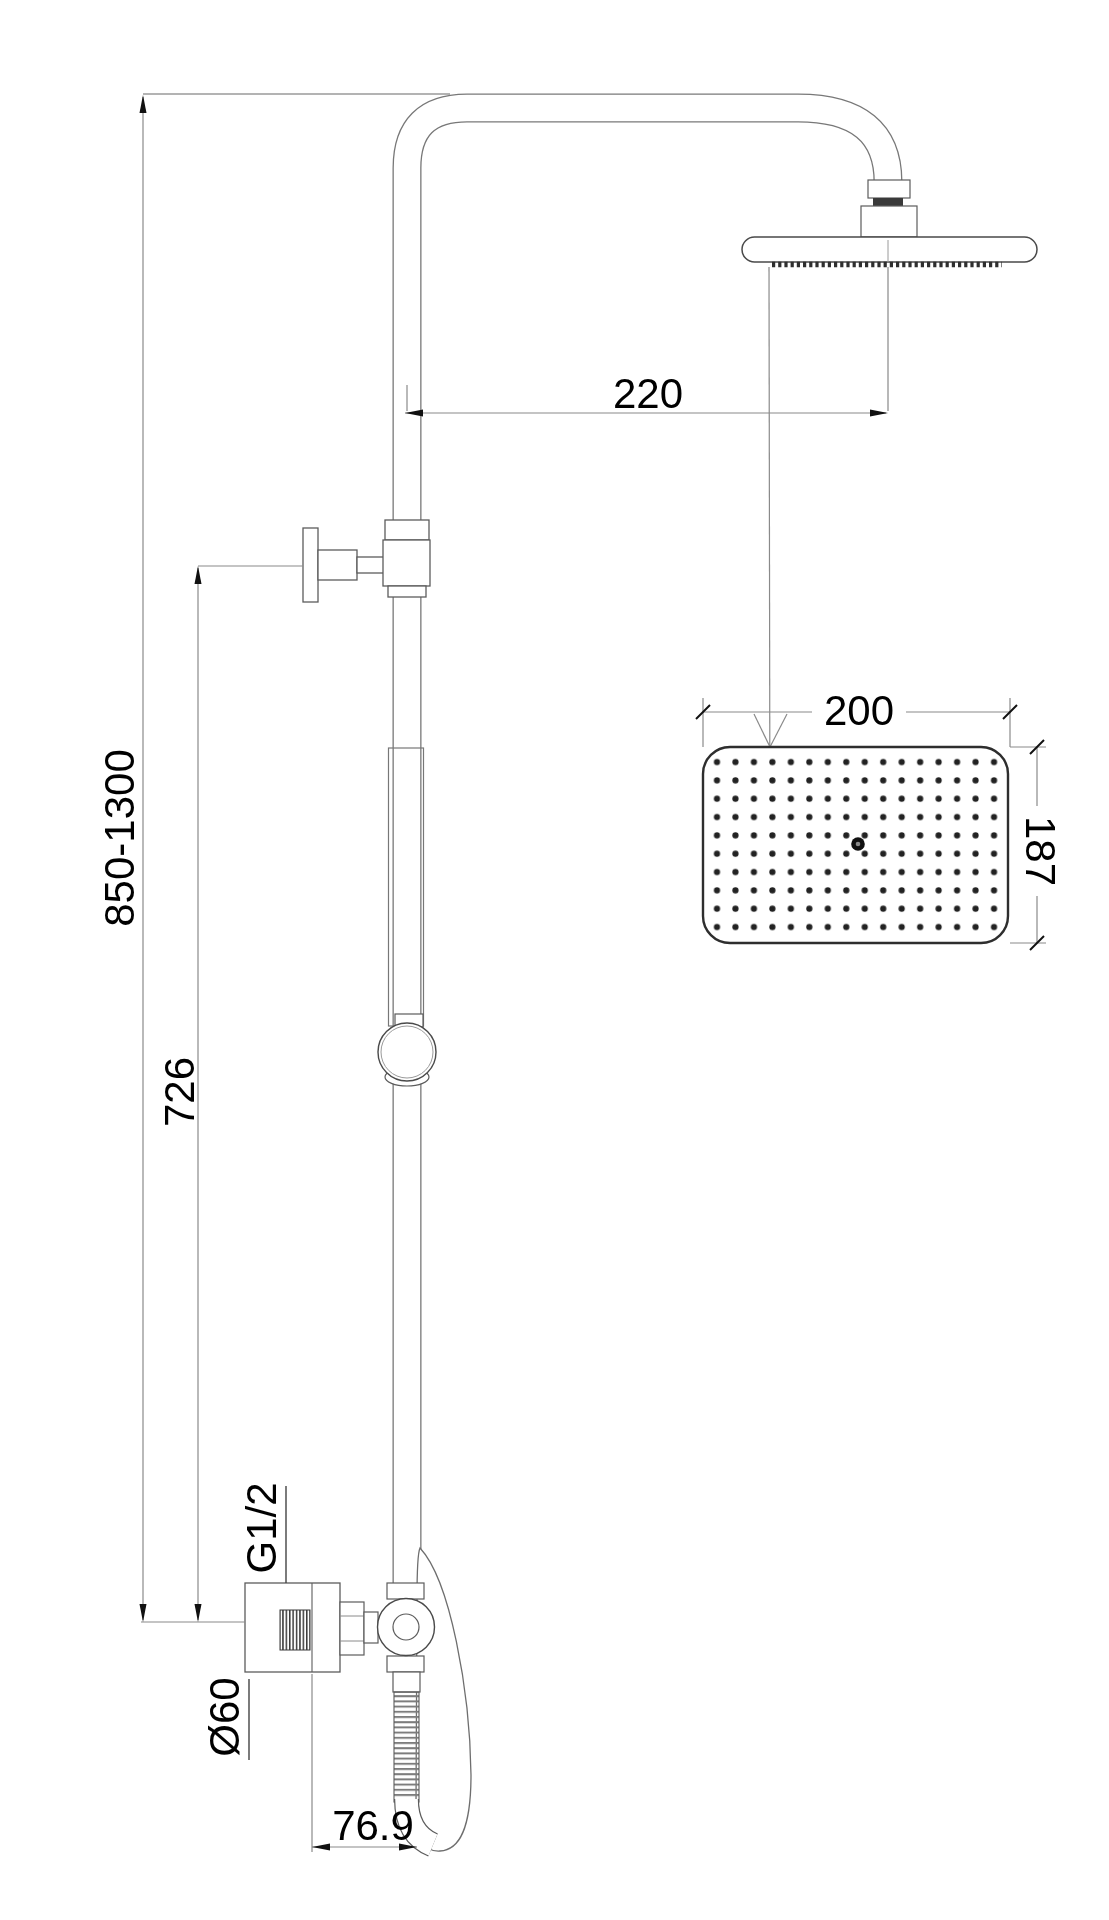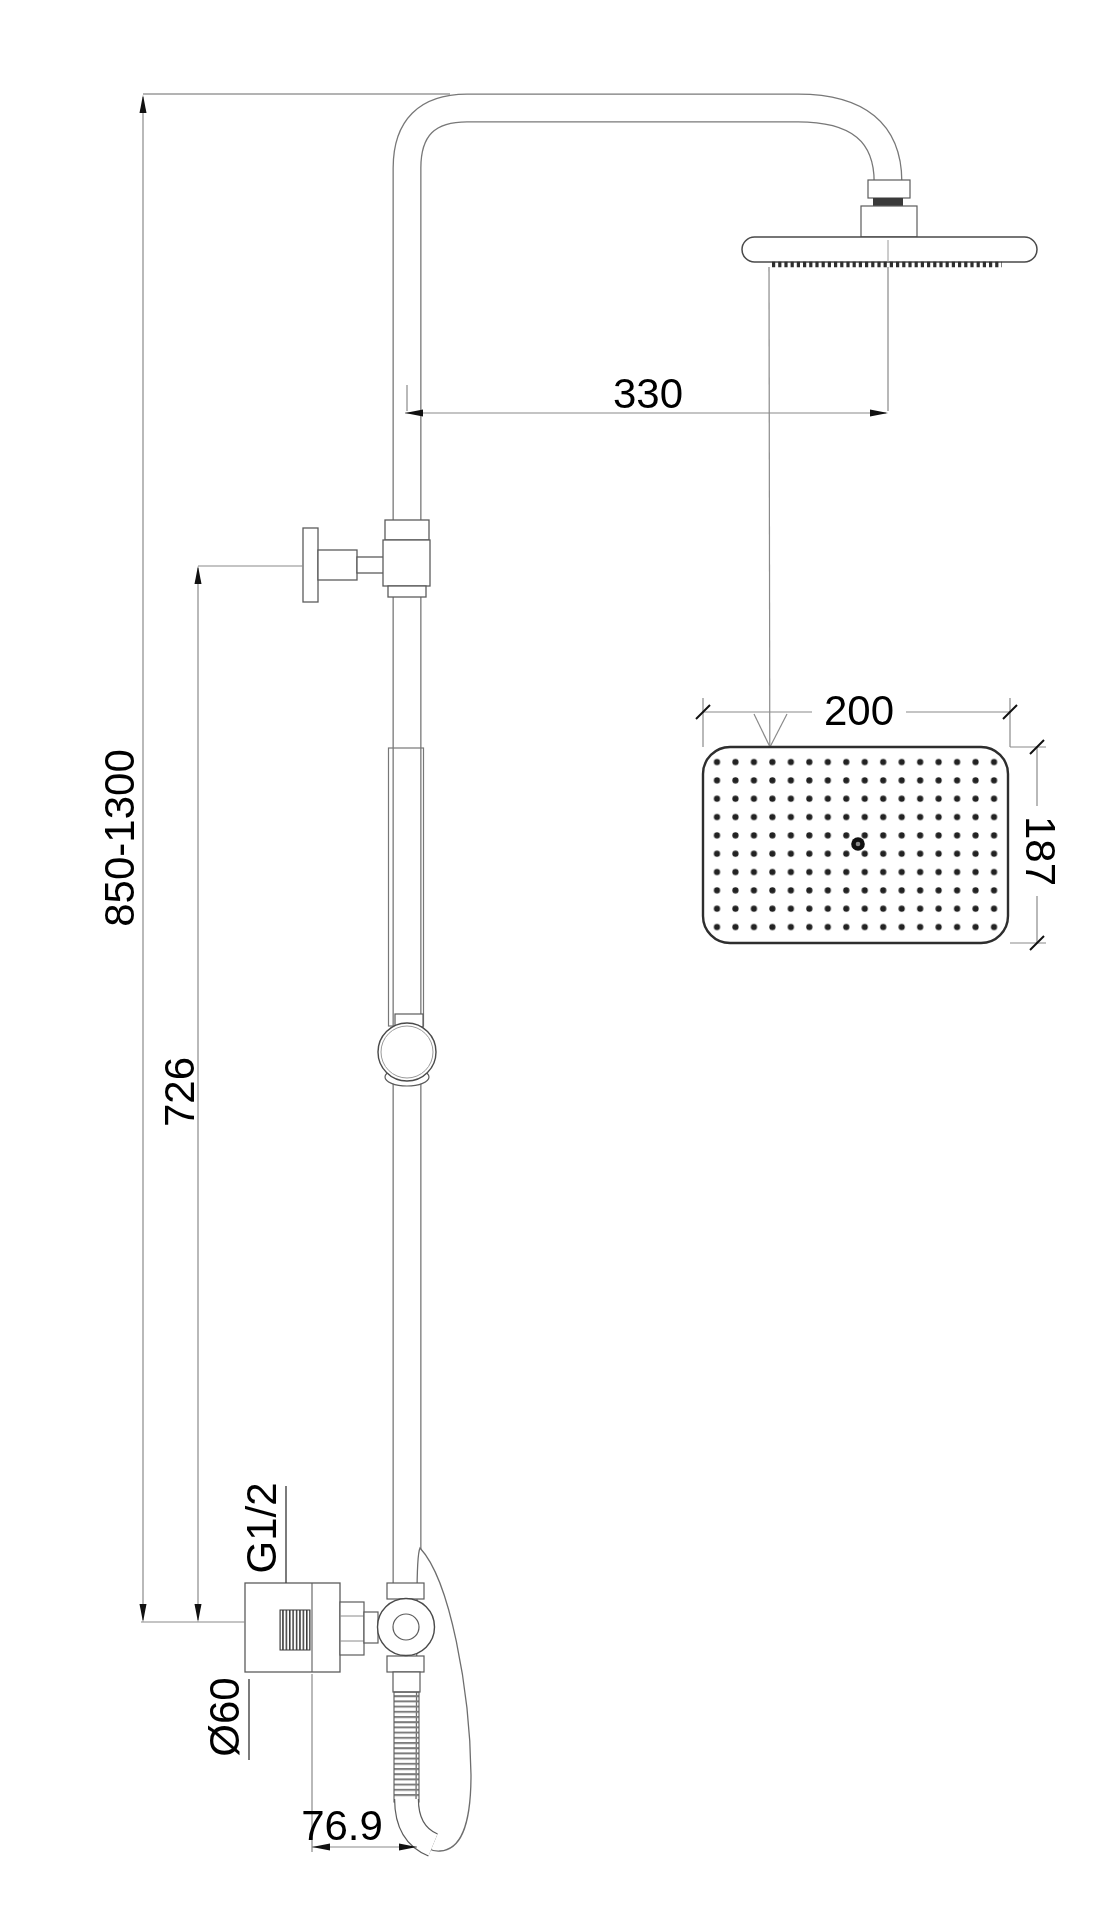--- a/index.html
+++ b/index.html
@@ -142,19 +142,19 @@
       <line x1="1037" y1="747" x2="1037" y2="806"></line>
       <line x1="1037" y1="896" x2="1037" y2="943"></line>
     </g>
     <line x1="1030" y1="754" x2="1044" y2="740" stroke="#111" stroke-width="2"></line>
     <line x1="1030" y1="950" x2="1044" y2="936" stroke="#111" stroke-width="2"></line>
   </g>
 </svg>
 
 <div class="dim-label rot-ccw" style="left:120px;top:838px">850-1300</div>
 <div class="dim-label rot-ccw" style="left:180px;top:1092px">726</div>
-<div class="dim-label" style="left:648px;top:394px">330</div>
+<div class="dim-label" style="left:648px;top:394px">220</div>
 <div class="dim-label" style="left:859px;top:711px">200</div>
 <div class="dim-label rot-cw" style="left:1040px;top:851px">187</div>
 <div class="dim-label rot-ccw" style="left:262px;top:1528px">G1/2</div>
 <div class="dim-label rot-ccw" style="left:225px;top:1717px">Ø60</div>
-<div class="dim-label" style="left:342px;top:1826px">76.9</div>
+<div class="dim-label" style="left:373px;top:1826px">76.9</div>
 
 </div>
 </body></html>

